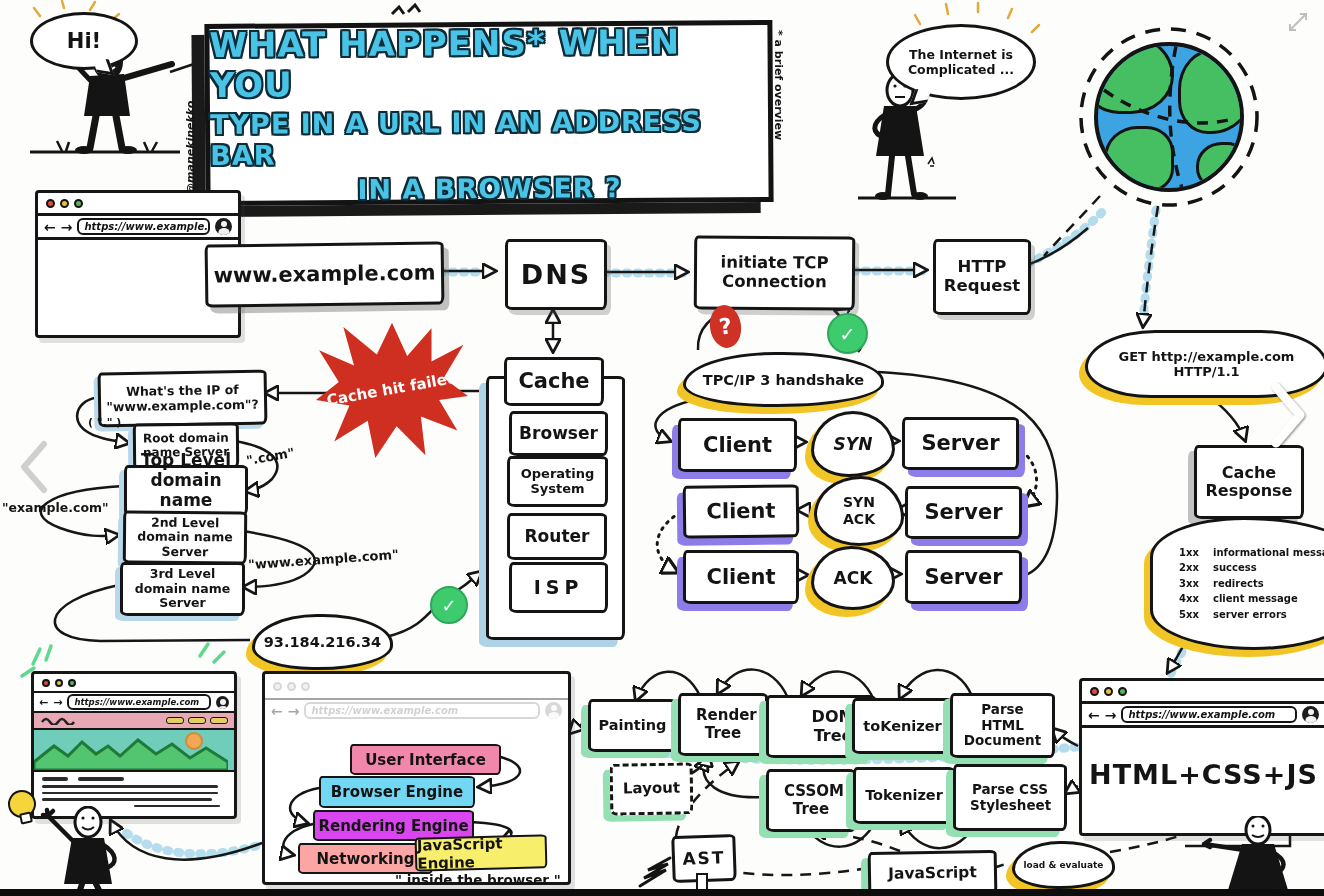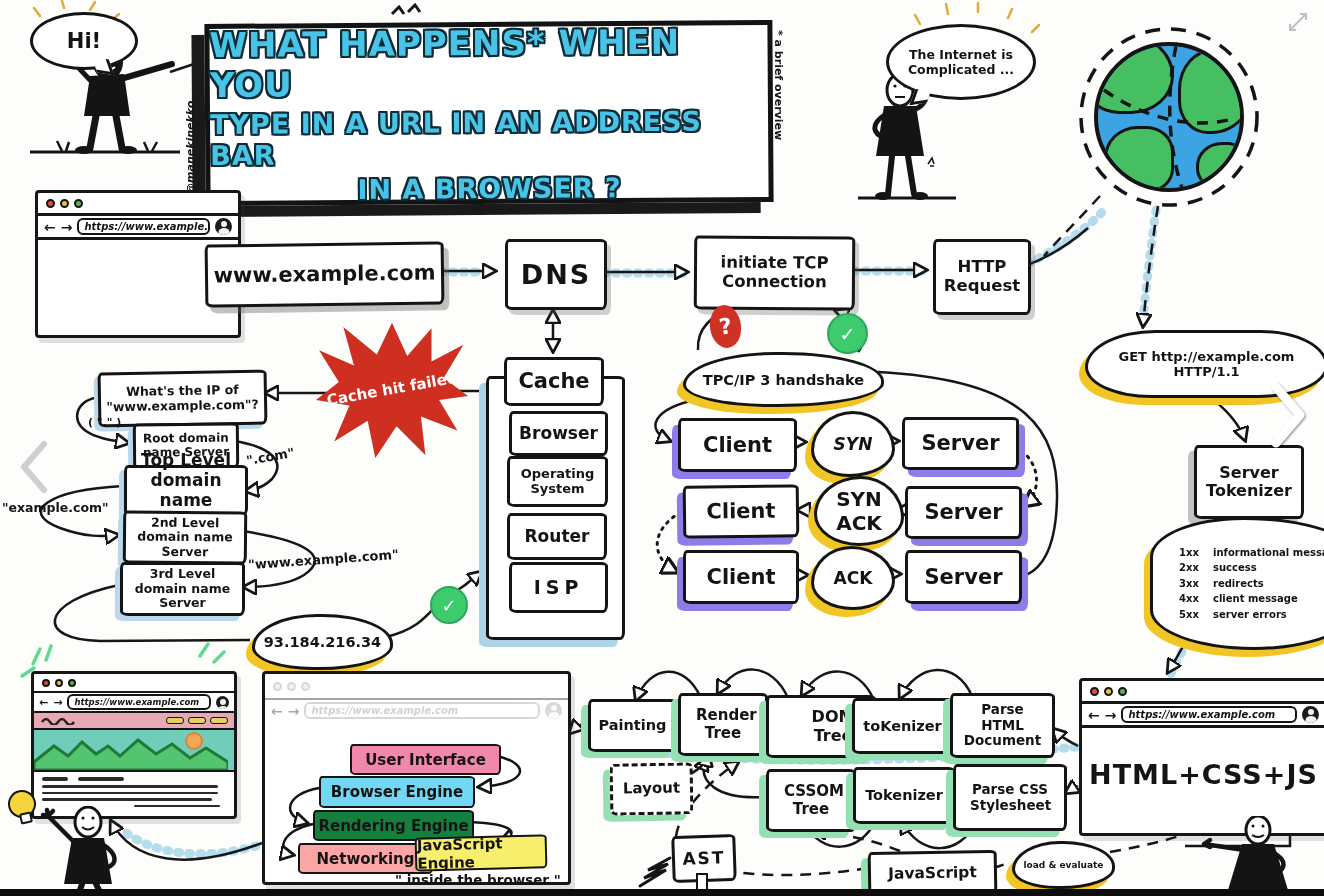--- a/index.html
+++ b/index.html
@@ -316,21 +316,21 @@
   <div class="cloud" style="left:811px;top:411px;width:78px;height:60px;font-size:17px;border-radius:50% 50% 55% 45%/60% 58% 42% 40%;font-style:italic;">
     <span>SYN</span>
   </div>
   <div class="hbox sh-purpR" style="left:902px;top:417px;width:111px;height:47px;font-size:21px;">
     <span>Server</span>
   </div>
 
   <div class="hbox sh-purpL" style="left:683px;top:485px;width:110px;height:47px;font-size:21px;transform:rotate(-0.7deg);">
     <span>Client</span>
   </div>
-  <div class="cloud" style="left:814px;top:476px;width:84px;height:64px;font-size:20px;line-height:1.2;border-radius:52% 48% 50% 50%/55% 60% 40% 45%;">
+  <div class="cloud" style="left:814px;top:476px;width:84px;height:64px;font-size:14px;line-height:1.2;border-radius:52% 48% 50% 50%/55% 60% 40% 45%;">
     <span style="display:block;width:48px;">SYN ACK</span>
   </div>
   <div class="hbox sh-purpR" style="left:905px;top:486px;width:111px;height:47px;font-size:21px;">
     <span>Server</span>
   </div>
 
   <div class="hbox sh-purpL" style="left:683px;top:550px;width:110px;height:48px;font-size:21px;">
     <span>Client</span>
   </div>
   <div class="cloud" style="left:811px;top:546px;width:78px;height:58px;font-size:17px;border-radius:48% 52% 50% 50%/58% 55% 45% 42%;">
@@ -367,21 +367,21 @@
     <svg width="142" height="142" viewBox="0 0 142 142" style="position:absolute;left:0;top:0;">
       <path d="M6,44 C48,74 98,84 138,72" stroke="#141414" stroke-width="3.5" fill="none" stroke-dasharray="11 9"></path>
       <path d="M78,0 C68,50 70,100 84,142" stroke="#141414" stroke-width="3.5" fill="none" stroke-dasharray="11 9"></path>
     </svg>
   </div>
 
   <div class="cloud" style="left:1085px;top:330px;width:237px;height:62px;font-size:13px;border-radius:32% 30% 32% 30%/60% 58% 52% 50%;">
     <span>GET http://example.com HTTP/1.1</span>
   </div>
   <div class="hbox" style="left:1194px;top:445px;width:104px;height:68px;font-size:16px;box-shadow:-6px 6px 0 #c2c2c2;">
-    <span>Server Tokenizer</span>
+    <span>Cache Response</span>
   </div>
   <div class="cloud codes" style="left:1150px;top:517px;width:172px;height:107px;">
     <div class="code-row">
       <span class="cc">1xx</span>
       <span class="cm">informational message</span>
     </div>
     <div class="code-row">
       <span class="cc">2xx</span>
       <span class="cm">success</span>
     </div>
@@ -471,21 +471,21 @@
         <path d="M48,150 C14,158 12,178 28,181" marker-end="url(#ah)"></path>
         <path d="M205,148 C252,150 254,160 236,167" marker-end="url(#ah)"></path>
       </g>
     </svg>
     <div class="eng" style="left:85px;top:70px;width:147px;height:27px;background:#f287ac;">
       <span>User Interface</span>
     </div>
     <div class="eng" style="left:54px;top:102px;width:152px;height:28px;background:#72d7f2;">
       <span>Browser Engine</span>
     </div>
-    <div class="eng" style="left:48px;top:136px;width:157px;height:27px;background:#15803d;">
+    <div class="eng" style="left:48px;top:136px;width:157px;height:27px;background:#d946ef;">
       <span>Rendering Engine</span>
     </div>
     <div class="eng" style="left:33px;top:169px;width:131px;height:27px;background:#fca5a5;">
       <span>Networking</span>
     </div>
     <div class="eng" style="left:150px;top:162px;width:128px;height:30px;background:#f7ee6b;transform:rotate(-1.5deg);">
       <span>JavaScript Engine</span>
     </div>
   </div>
   <div class="caption" style="left:395px;top:872px;font-size:13.5px;">" inside the browser "</div>

